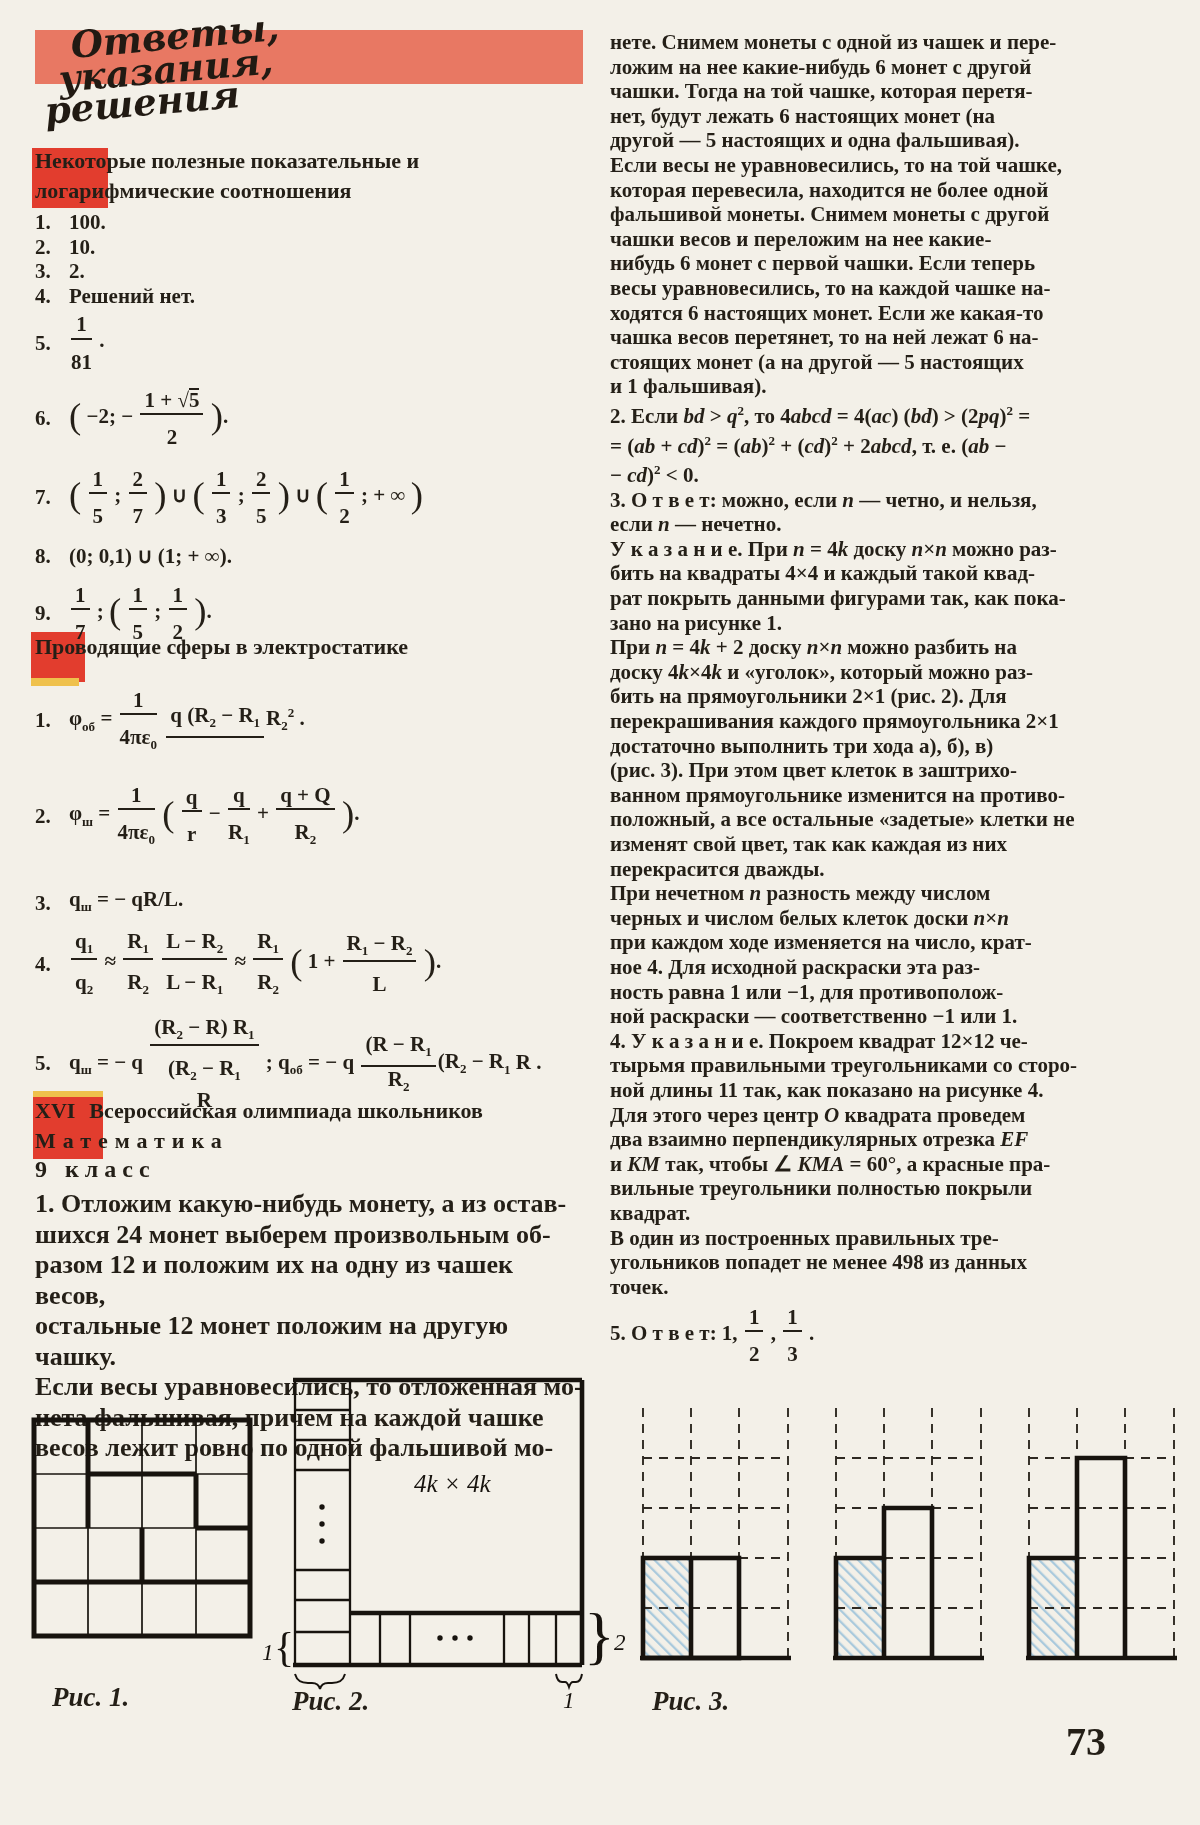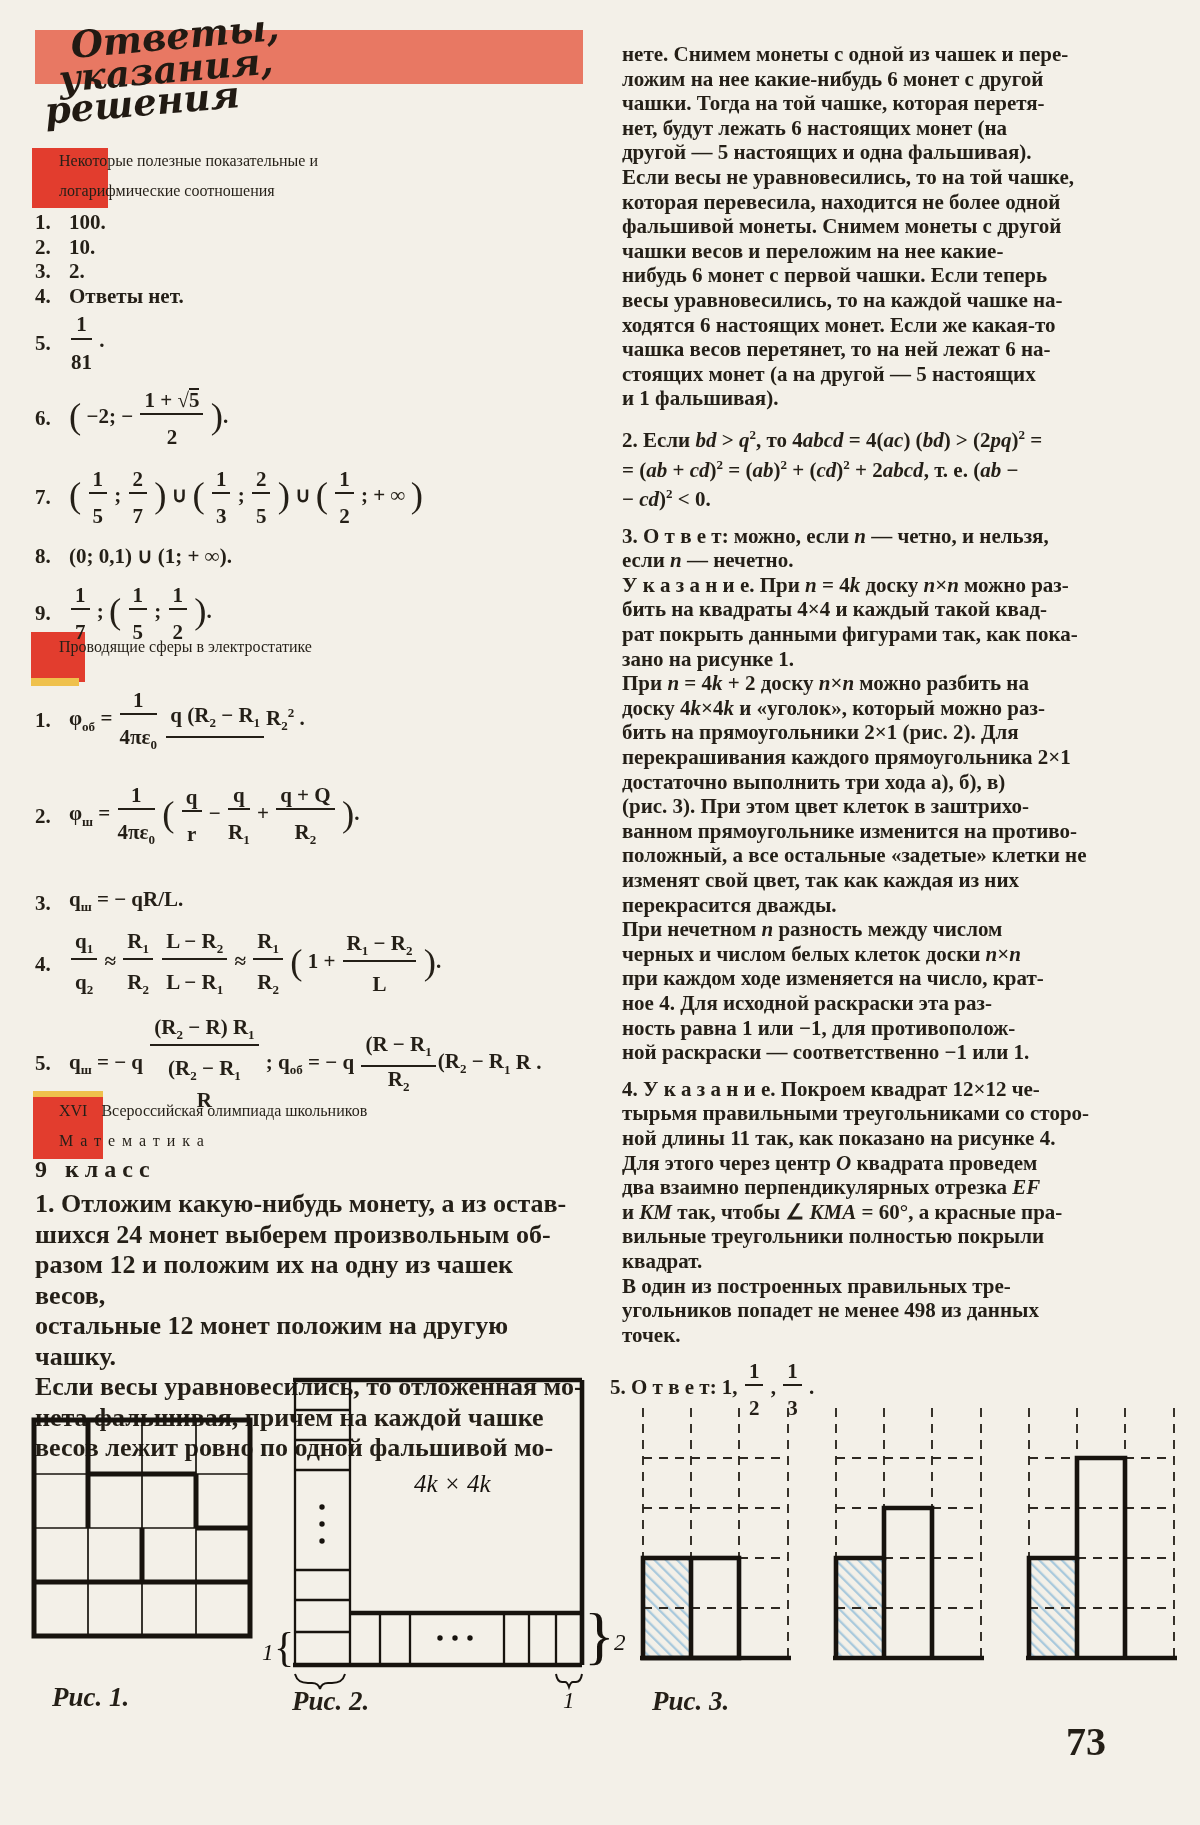--- a/index.html
+++ b/index.html
@@ -4,29 +4,29 @@
 <style>
   html,body{margin:0;padding:0;}
   .page{position:relative;width:1200px;height:1825px;background:#f3f0e8;
         font-family:"Liberation Serif",serif;color:#241f17;overflow:hidden;}
   
   .logo{position:absolute;left:30px;top:6px;width:580px;height:130px;}
   
   .sec{position:absolute;left:35px;width:552px;}
   .hl{position:absolute;background:#e23d2e;z-index:0;}
   .hl-y{position:absolute;background:#efc14c;z-index:0;}
-  .sec-title{position:relative;z-index:1;font-size:16px;font-weight:normal;
-             line-height:30px;white-space:pre-line;margin-left:24px;}
+  .sec-title{position:relative;z-index:1;font-size:22px;font-weight:bold;
+             line-height:30px;white-space:pre-line;}
   .badge{padding-right:14px;}
   .ls7{letter-spacing:7px;}
   .grade{font-size:24px;font-weight:bold;letter-spacing:6px;}
   
   .small{font-size:21px;line-height:24.6px;font-weight:bold;}
   .bigpar{font-size:26px;line-height:30.5px;font-weight:bold;margin-top:6px;}
-  .rp{margin:12px;}
+  .rp{margin:0;}
   .rcol{position:absolute;left:610px;top:30px;width:548px;}
   
   .item{display:flex;align-items:center;position:relative;z-index:1;}
   .item .no{min-width:34px;font-weight:bold;}
   .item .val{flex:1;}
   .fr{display:inline-block;text-align:center;vertical-align:middle;padding:0 2px;line-height:1.15;}
   .fr .nu{display:block;border-bottom:2px solid currentColor;padding:0 4px 1px;}
   .fr .de{display:block;padding-top:10px;}
   .bp{font-size:1.75em;font-weight:normal;vertical-align:middle;position:relative;top:-2px;line-height:1;}
   sub,sup{font-size:0.62em;}
@@ -65,21 +65,21 @@
       <div class="item small">
           <span class="no">2.</span>
           <span class="val">10.</span>
         </div>
       <div class="item small">
           <span class="no">3.</span>
           <span class="val">2.</span>
         </div>
       <div class="item small">
           <span class="no">4.</span>
-          <span class="val">Ответы нет.</span>
+          <span class="val">Решений нет.</span>
         </div>
       <div class="item small" style="margin-top:4px;">
           <span class="no">5.</span>
           <span class="val"><span class="fr"><span class="nu">1</span><span class="de">81</span></span> .</span>
         </div>
       <div class="item small" style="margin-top:14px;">
           <span class="no">6.</span>
           <span class="val"><span class="bp">(</span> −2;  − <span class="fr"><span class="nu">1 + <span class="sq">√<span class="ov">5</span></span></span><span class="de">2</span></span> <span class="bp">)</span>.</span>
         </div>
       <div class="item small" style="margin-top:18px;">

